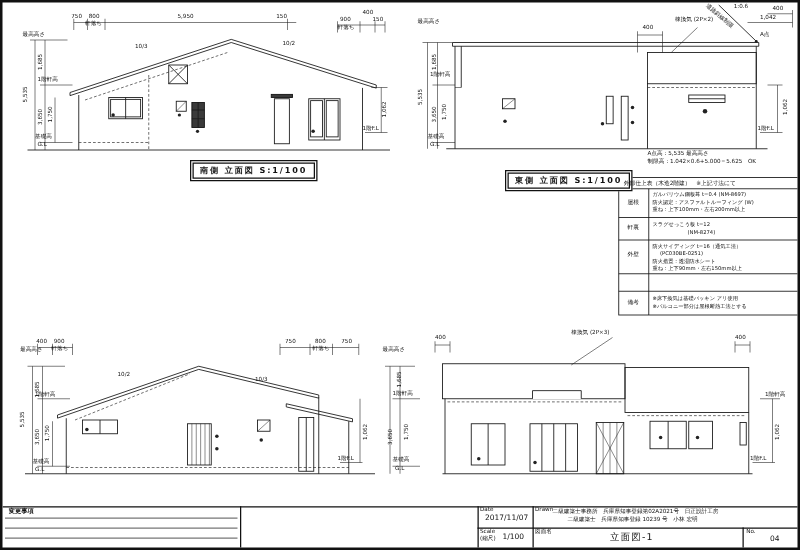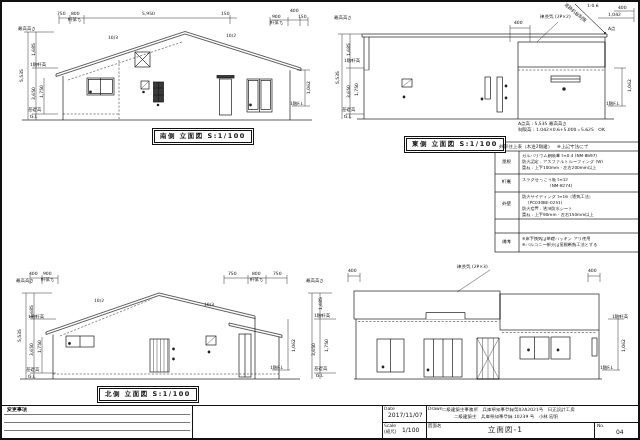--- a/index.html
+++ b/index.html
@@ -346,23 +346,20 @@
   <span class="lbl" style="left:41px;top:269px;">900</span>
   <span class="lbl" style="left:39px;top:275px;">軒落ち</span>
   <span class="lbl" style="left:226px;top:269px;">750</span>
   <span class="lbl" style="left:250px;top:269px;">800</span>
   <span class="lbl" style="left:248px;top:275px;">軒落ち</span>
   <span class="lbl" style="left:271px;top:269px;">750</span>
   <span class="lbl" style="left:92px;top:296px;">10/2</span>
   <span class="lbl" style="left:202px;top:300px;">10/3</span>
   <span class="vlbl" style="left:280px;top:341px;">1,062</span>
   <span class="lbl" style="left:268px;top:363px;">1階F.L</span>
-  <div class="cap" style="left:95px;top:384px;">
-    <span>北側 立面図 S:1/100</span>
-  </div>
 
   <span class="lbl" style="left:304px;top:276px;">最高高さ</span>
   <span class="vlbl" style="left:307px;top:299px;">1,685</span>
   <span class="lbl" style="left:312px;top:311px;">1階軒高</span>
   <span class="vlbl" style="left:313px;top:341px;">1,750</span>
   <span class="vlbl" style="left:300px;top:345px;">3,650</span>
   <span class="lbl" style="left:312px;top:364px;">基礎高</span>
   <span class="lbl" style="left:314px;top:371px;">G.L</span>
   <span class="lbl" style="left:346px;top:266px;">400</span>
   <span class="lbl" style="left:586px;top:266px;">400</span>

